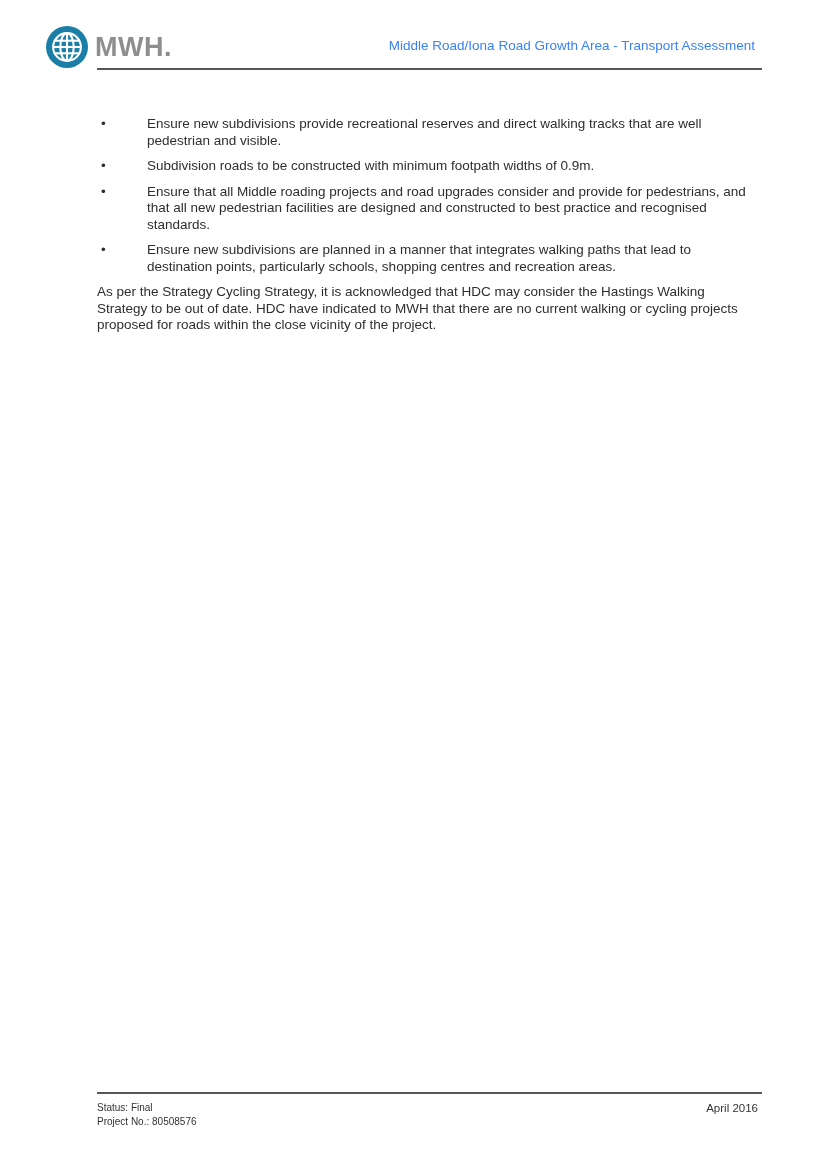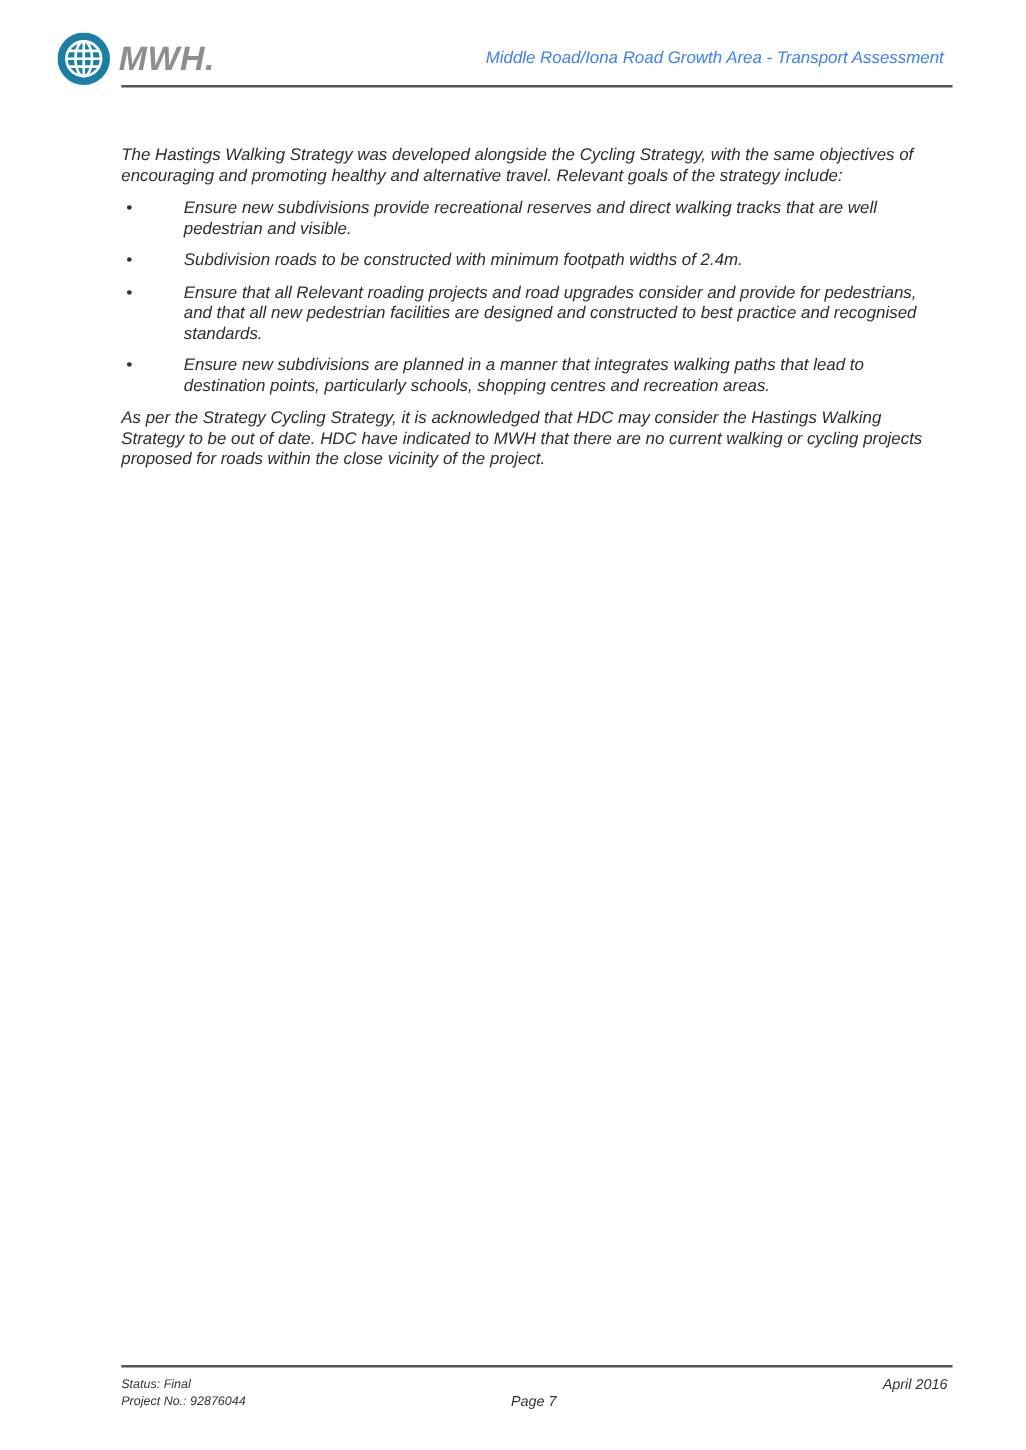--- a/index.html
+++ b/index.html
@@ -8,21 +8,20 @@
     font-family: "Liberation Sans", "DejaVu Sans", sans-serif;
     width: 821px; height: 1160px;
     position: relative;
     color: #303030;
   }
   .page {
     position: absolute; top: 0; left: 0;
     width: 819px; height: 1160px;
     background: #ffffff;
     overflow: hidden;
-    font-style: italic;
   }
 
   
   .logo-block {
     position: absolute; top: 26px; left: 46px;
     display: flex; align-items: center;
   }
   .logo-mark { width: 42px; height: 42px; display: block; }
   .logo-text {
     margin-left: 7px;
@@ -99,48 +98,46 @@
     </svg>
     <span class="logo-text">MWH.</span>
   </div>
 
   <div class="header-title">Middle Road/Iona Road Growth Area - Transport Assessment</div>
 
   <div class="header-rule"></div>
 
   <div class="content">
 
-    <p class="para">The Hastings Walking Strategy was developed alongside the Cycling Strategy, with the same objectives of encouraging and promoting healthy and alternative travel. Relevant goals of the strategy include:</p>
 
     <ul class="bullet-list">
       <li class="bullet-item">
         <span class="bullet-marker">•</span>
         <span class="bullet-text">Ensure new subdivisions provide recreational reserves and direct walking tracks that are well pedestrian and visible.</span>
       </li>
       <li class="bullet-item">
         <span class="bullet-marker">•</span>
-        <span class="bullet-text">Subdivision roads to be constructed with minimum footpath widths of 2.4m.</span>
+        <span class="bullet-text">Subdivision roads to be constructed with minimum footpath widths of 0.9m.</span>
       </li>
       <li class="bullet-item">
         <span class="bullet-marker">•</span>
-        <span class="bullet-text">Ensure that all Relevant roading projects and road upgrades consider and provide for pedestrians, and that all new pedestrian facilities are designed and constructed to best practice and recognised standards.</span>
+        <span class="bullet-text">Ensure that all Middle roading projects and road upgrades consider and provide for pedestrians, and that all new pedestrian facilities are designed and constructed to best practice and recognised standards.</span>
       </li>
       <li class="bullet-item">
         <span class="bullet-marker">•</span>
         <span class="bullet-text">Ensure new subdivisions are planned in a manner that integrates walking paths that lead to destination points, particularly schools, shopping centres and recreation areas.</span>
       </li>
     </ul>
 
     <p class="para">As per the Strategy Cycling Strategy, it is acknowledged that HDC may consider the Hastings Walking Strategy to be out of date. HDC have indicated to MWH that there are no current walking or cycling projects proposed for roads within the close vicinity of the project.</p>
   </div>
 
   <div class="footer-rule"></div>
 
   <div class="footer-left">
     <div>Status: Final</div>
-    <div>Project No.: 92876044</div>
+    <div>Project No.: 80508576</div>
   </div>
 
   <div class="footer-date">April 2016</div>
 
-  <div class="footer-page">Page 7</div>
 
 </div>
 
 </body></html>

